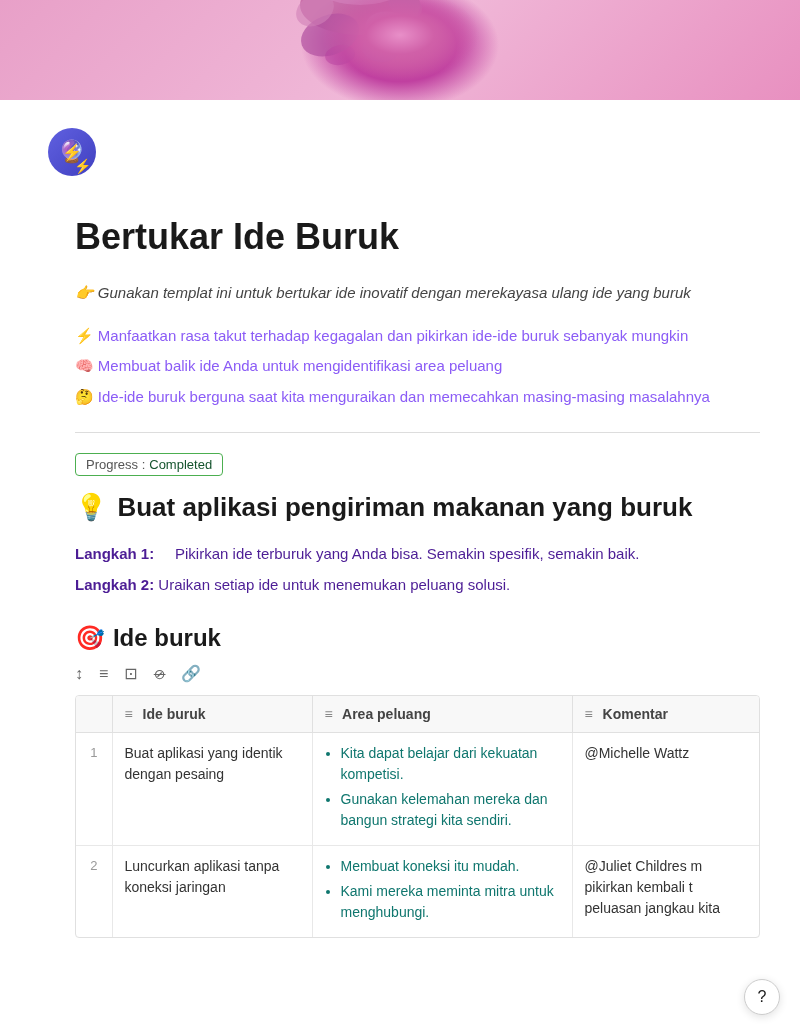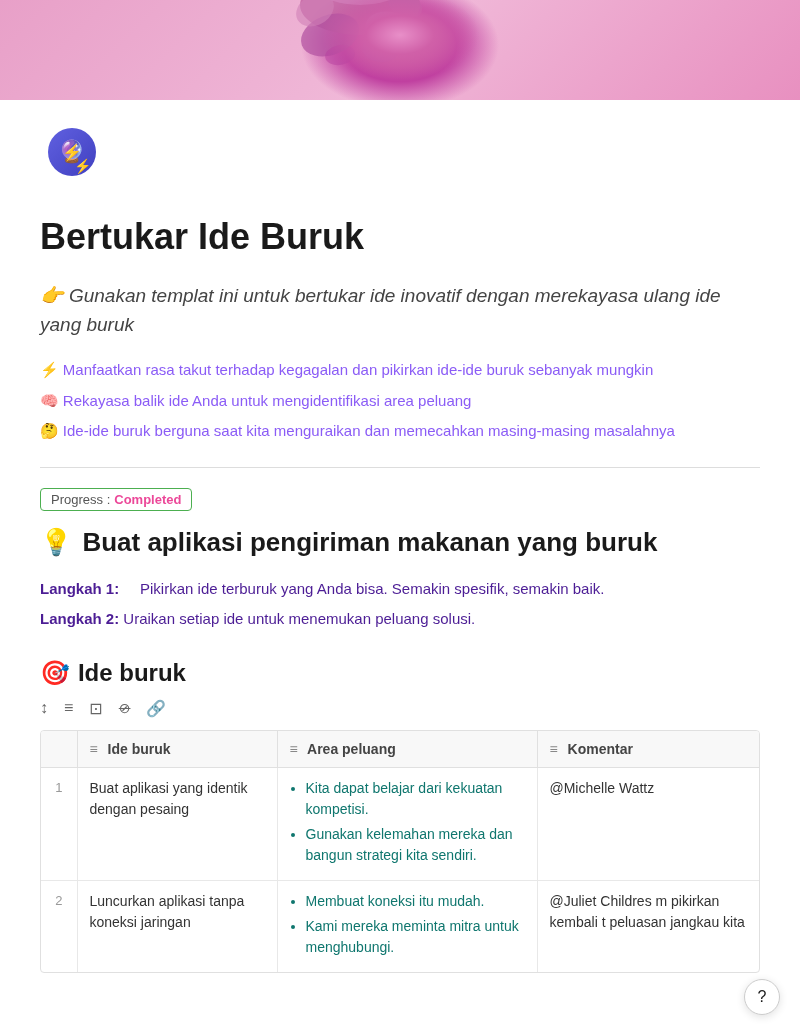--- a/index.html
+++ b/index.html
@@ -67,35 +67,36 @@
     }
 
     .app-icon::after {
       content: '⚡';
       position: absolute;
       font-size: 16px;
     }
 
     .content {
       padding: 24px 40px 40px 40px;
+      margin-left: 35px;
     }
 
     .page-title {
       font-size: 36px;
       font-weight: 800;
       color: #1a1a1a;
       margin-bottom: 24px;
       margin-top: 16px;
     }
 
     .intro-text {
       font-style: italic;
       color: #444;
       margin-bottom: 20px;
-      font-size: 19px;
+      font-size: 15px;
       line-height: 1.5;
     }
 
     .bullet-list {
       list-style: none;
       margin-bottom: 24px;
     }
 
     .bullet-list li {
       margin-bottom: 8px;
@@ -115,22 +116,22 @@
       border: 1.5px solid #4caf50;
       border-radius: 4px;
       padding: 3px 10px;
       font-size: 13px;
       color: #555;
       margin-bottom: 16px;
       background: #fff;
     }
 
     .progress-badge .completed-text {
-      color: #ec4899;
-      font-weight: 700;
+      color: #14532d;
+      font-weight: 400;
       margin-left: 4px;
     }
 
     .section-title {
       font-size: 26px;
       font-weight: 700;
       color: #1a1a1a;
       margin-bottom: 20px;
       display: flex;
       align-items: center;
@@ -295,21 +296,21 @@
     <em>Gunakan templat ini untuk bertukar ide inovatif dengan merekayasa ulang ide yang buruk</em>
   </p>
 
   <ul class="bullet-list">
     <li>
       <span>⚡ </span>
       <span>Manfaatkan rasa takut terhadap kegagalan dan pikirkan ide-ide buruk sebanyak mungkin</span>
     </li>
     <li>
       <span>🧠 </span>
-      <span>Rekayasa balik ide Anda untuk mengidentifikasi area peluang</span>
+      <span>Membuat balik ide Anda untuk mengidentifikasi area peluang</span>
     </li>
     <li>
       <span>🤔 </span>
       <span>Ide-ide buruk berguna saat kita menguraikan dan memecahkan masing-masing masalahnya</span>
     </li>
   </ul>
 
   <hr class="divider">
 
   

